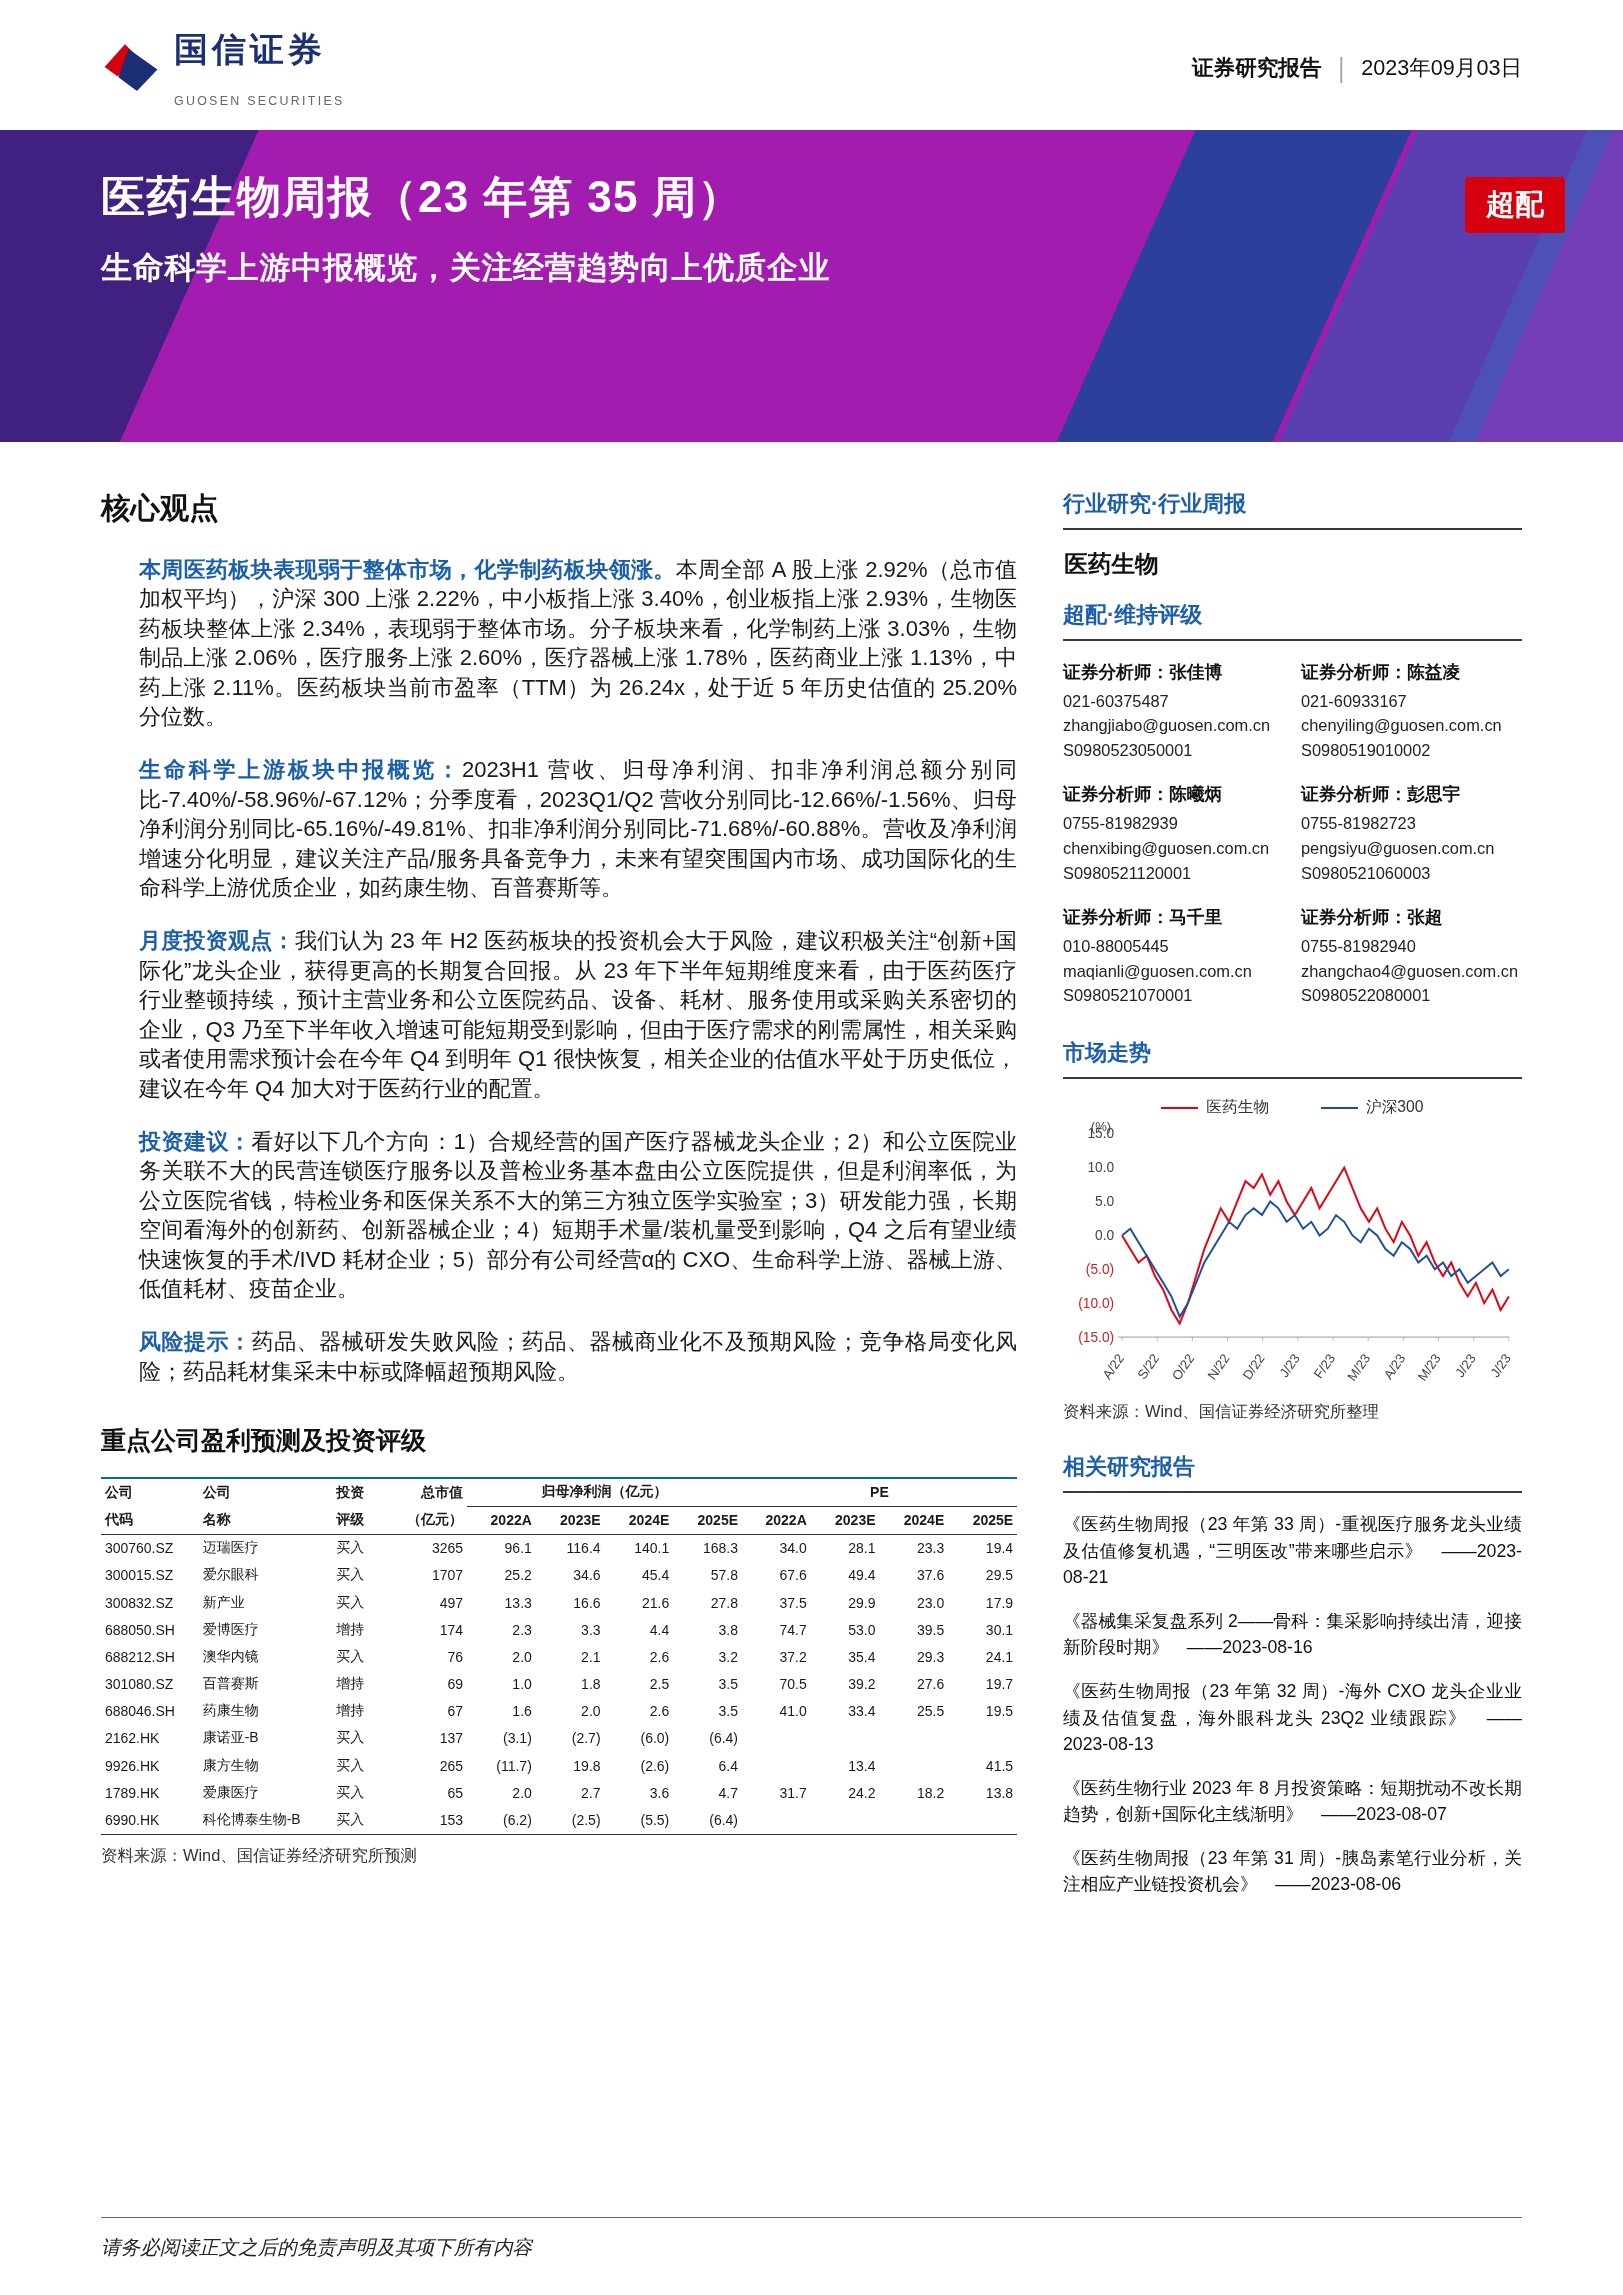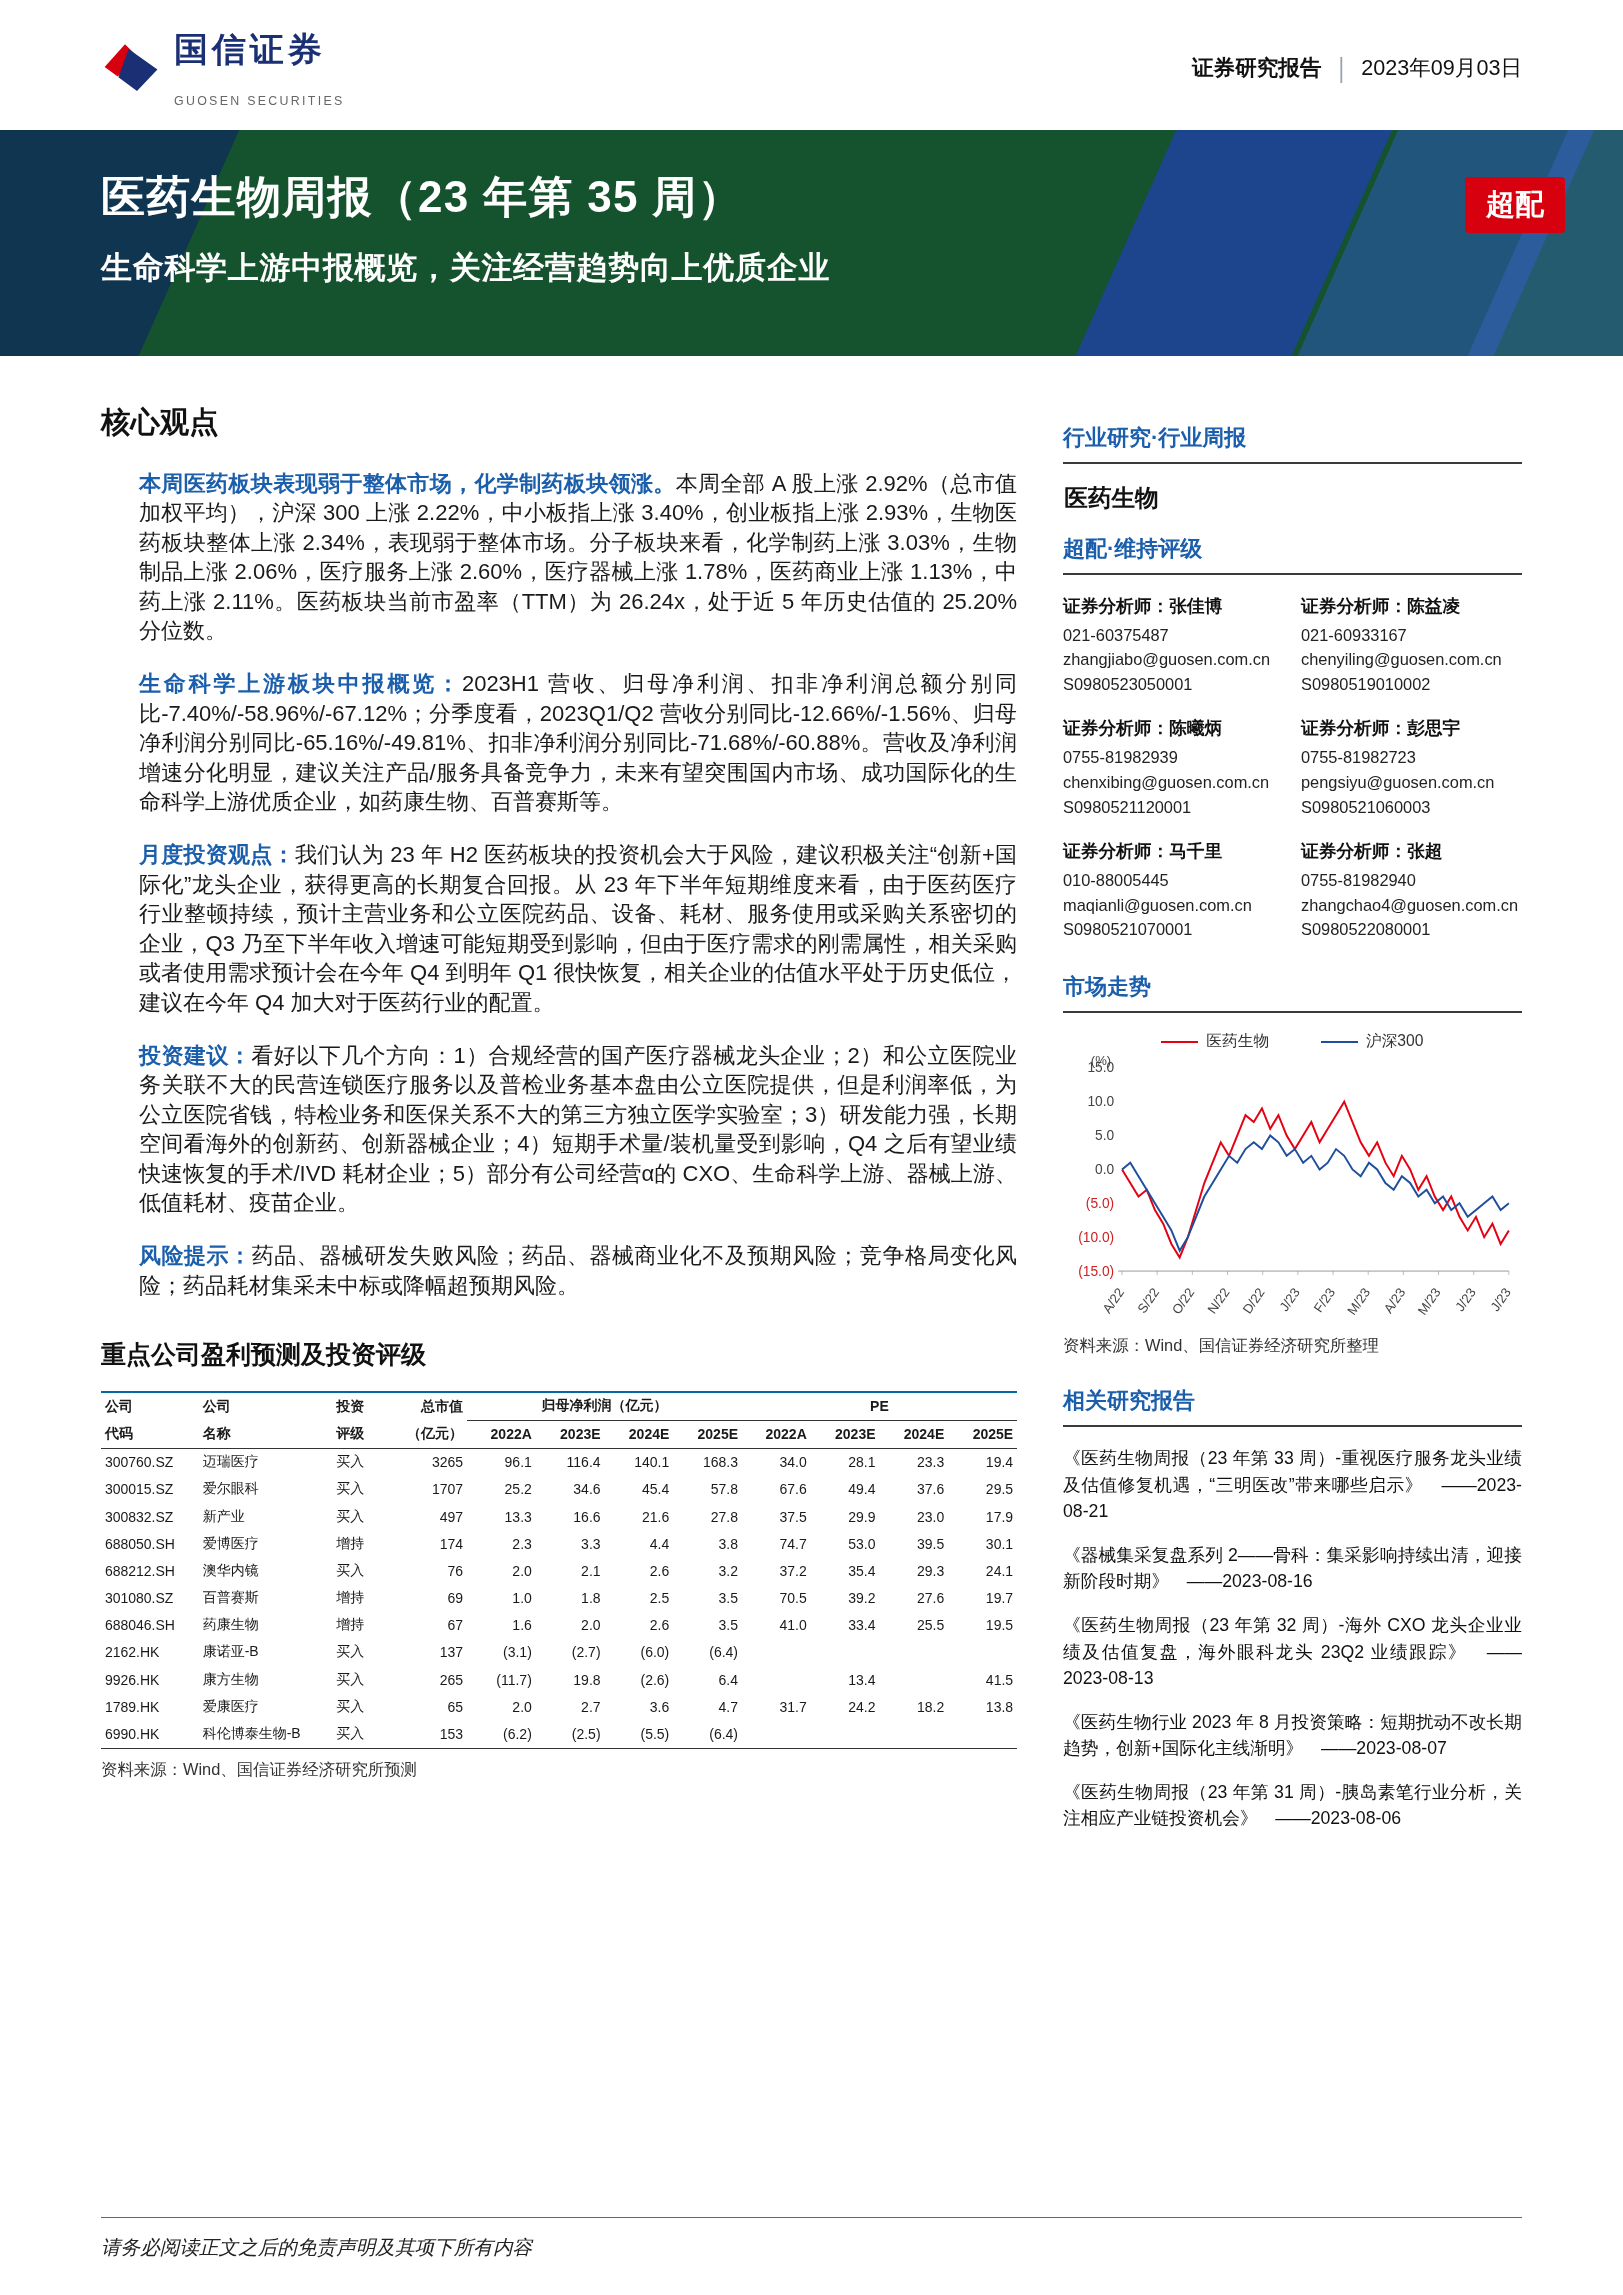--- a/index.html
+++ b/index.html
@@ -10,36 +10,36 @@
   .topbar { display:flex; justify-content:space-between; align-items:center; padding:27px 101px 22px 101px; }
   .logo { display:flex; align-items:center; gap:13px; }
   .logo-texts { display:flex; flex-direction:column; }
   .logo-cn { font-size:34px; font-weight:bold; color:#1b2f74; letter-spacing:3.9px; }
   .logo-en { font-size:12.4px; color:#666; letter-spacing:2.3px; margin-top:21px; }
   .report-meta { display:flex; align-items:center; gap:17px; font-size:21.6px; color:#111; }
   .report-type { font-weight:bold; }
   .meta-sep { color:#9aa0ae; font-weight:300; transform:scaleY(1.3); }
 
   
-  .banner { position:relative; height:226px; background:#14532d; overflow:hidden; }
+  .banner { position:relative; height:312px; background:#a21caf; overflow:hidden; }
   .stripe { position:absolute; top:-45%; height:190%; transform:skewX(-24deg); }
   .s0 { left:-92px; width:281px; background:#0d2566; opacity:.65; }
   .s1 { right:281px; width:216px; background:#1e4499; opacity:.9; }
   .s2 { right:79px; width:196px; background:#2b57b0; opacity:.6; }
   .s3 { right:-111px; width:216px; background:#3a66c0; opacity:.45; }
   .banner-inner { position:relative; z-index:2; padding:38px 196px 0 101px; }
   .banner-title { color:#fff; font-size:44px; font-weight:bold; letter-spacing:1.3px; }
   .banner-sub { color:#fff; font-size:31px; font-weight:bold; margin-top:19.6px; letter-spacing:0.7px; }
   .badge { position:absolute; z-index:3; top:47px; right:58px; background:#d7000f; color:#fff;
            font-size:29px; font-weight:bold; padding:7.9px 21px; border-radius:3.9px; }
 
   
   .content { display:flex; padding:47px 101px 0 101px; gap:46px; }
   .col-left { width:916px; flex:none; }
-  .col-right { flex:1; min-width:0;margin-top:20px; }
+  .col-right { flex:1; min-width:0; }
 
   .h-core { font-size:29.4px; font-weight:bold; color:#111; margin-bottom:26px; }
   .para { font-size:22px; line-height:1.34; text-align:justify; margin-bottom:23.6px;margin-left:38px; }
   .lead { color:#1b5eab; font-weight:bold; }
 
   .h-table { font-size:25px; font-weight:bold; color:#111; margin:38px 0 19.6px 0; }
   table.companies { width:100%; border-collapse:collapse; font-size:14px; border-top:2px solid #0369a1; border-bottom:1.3px solid #333; }
   table.companies th { font-weight:bold; padding:4.6px 3.9px; white-space:nowrap; }
   table.companies td { padding:4.6px 3.9px; white-space:nowrap; }
   table.companies .al { text-align:left; }

